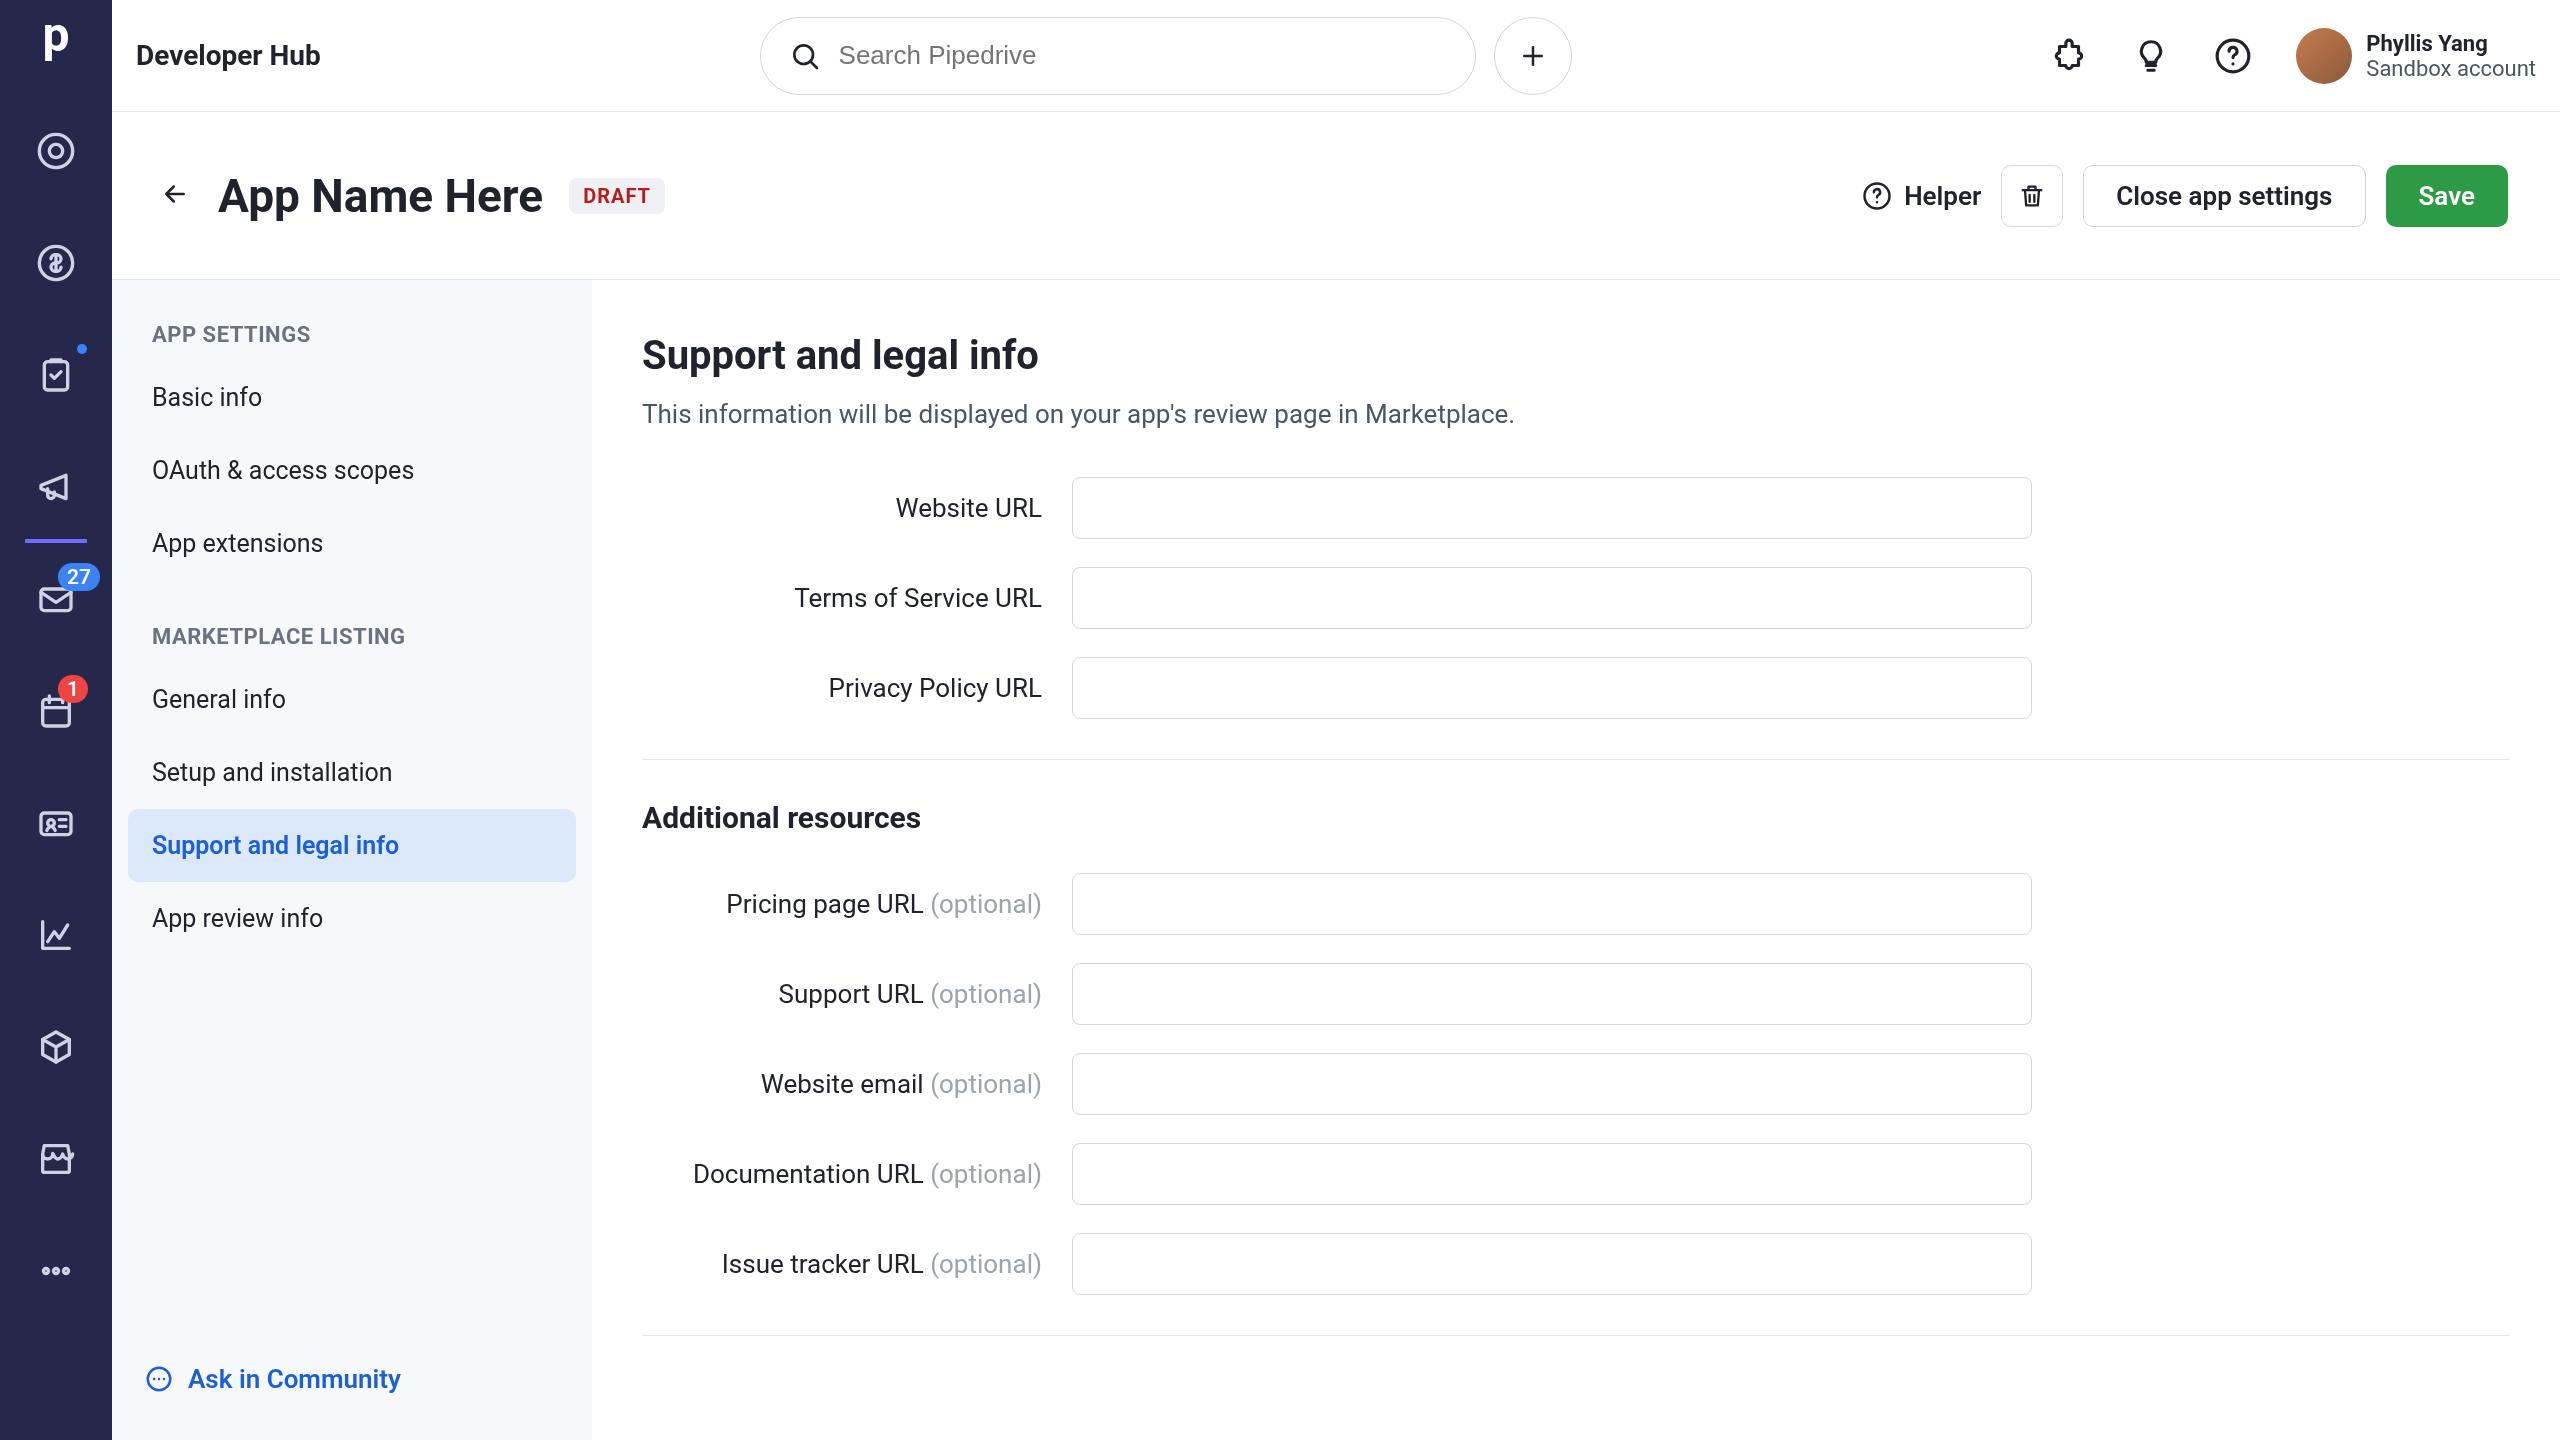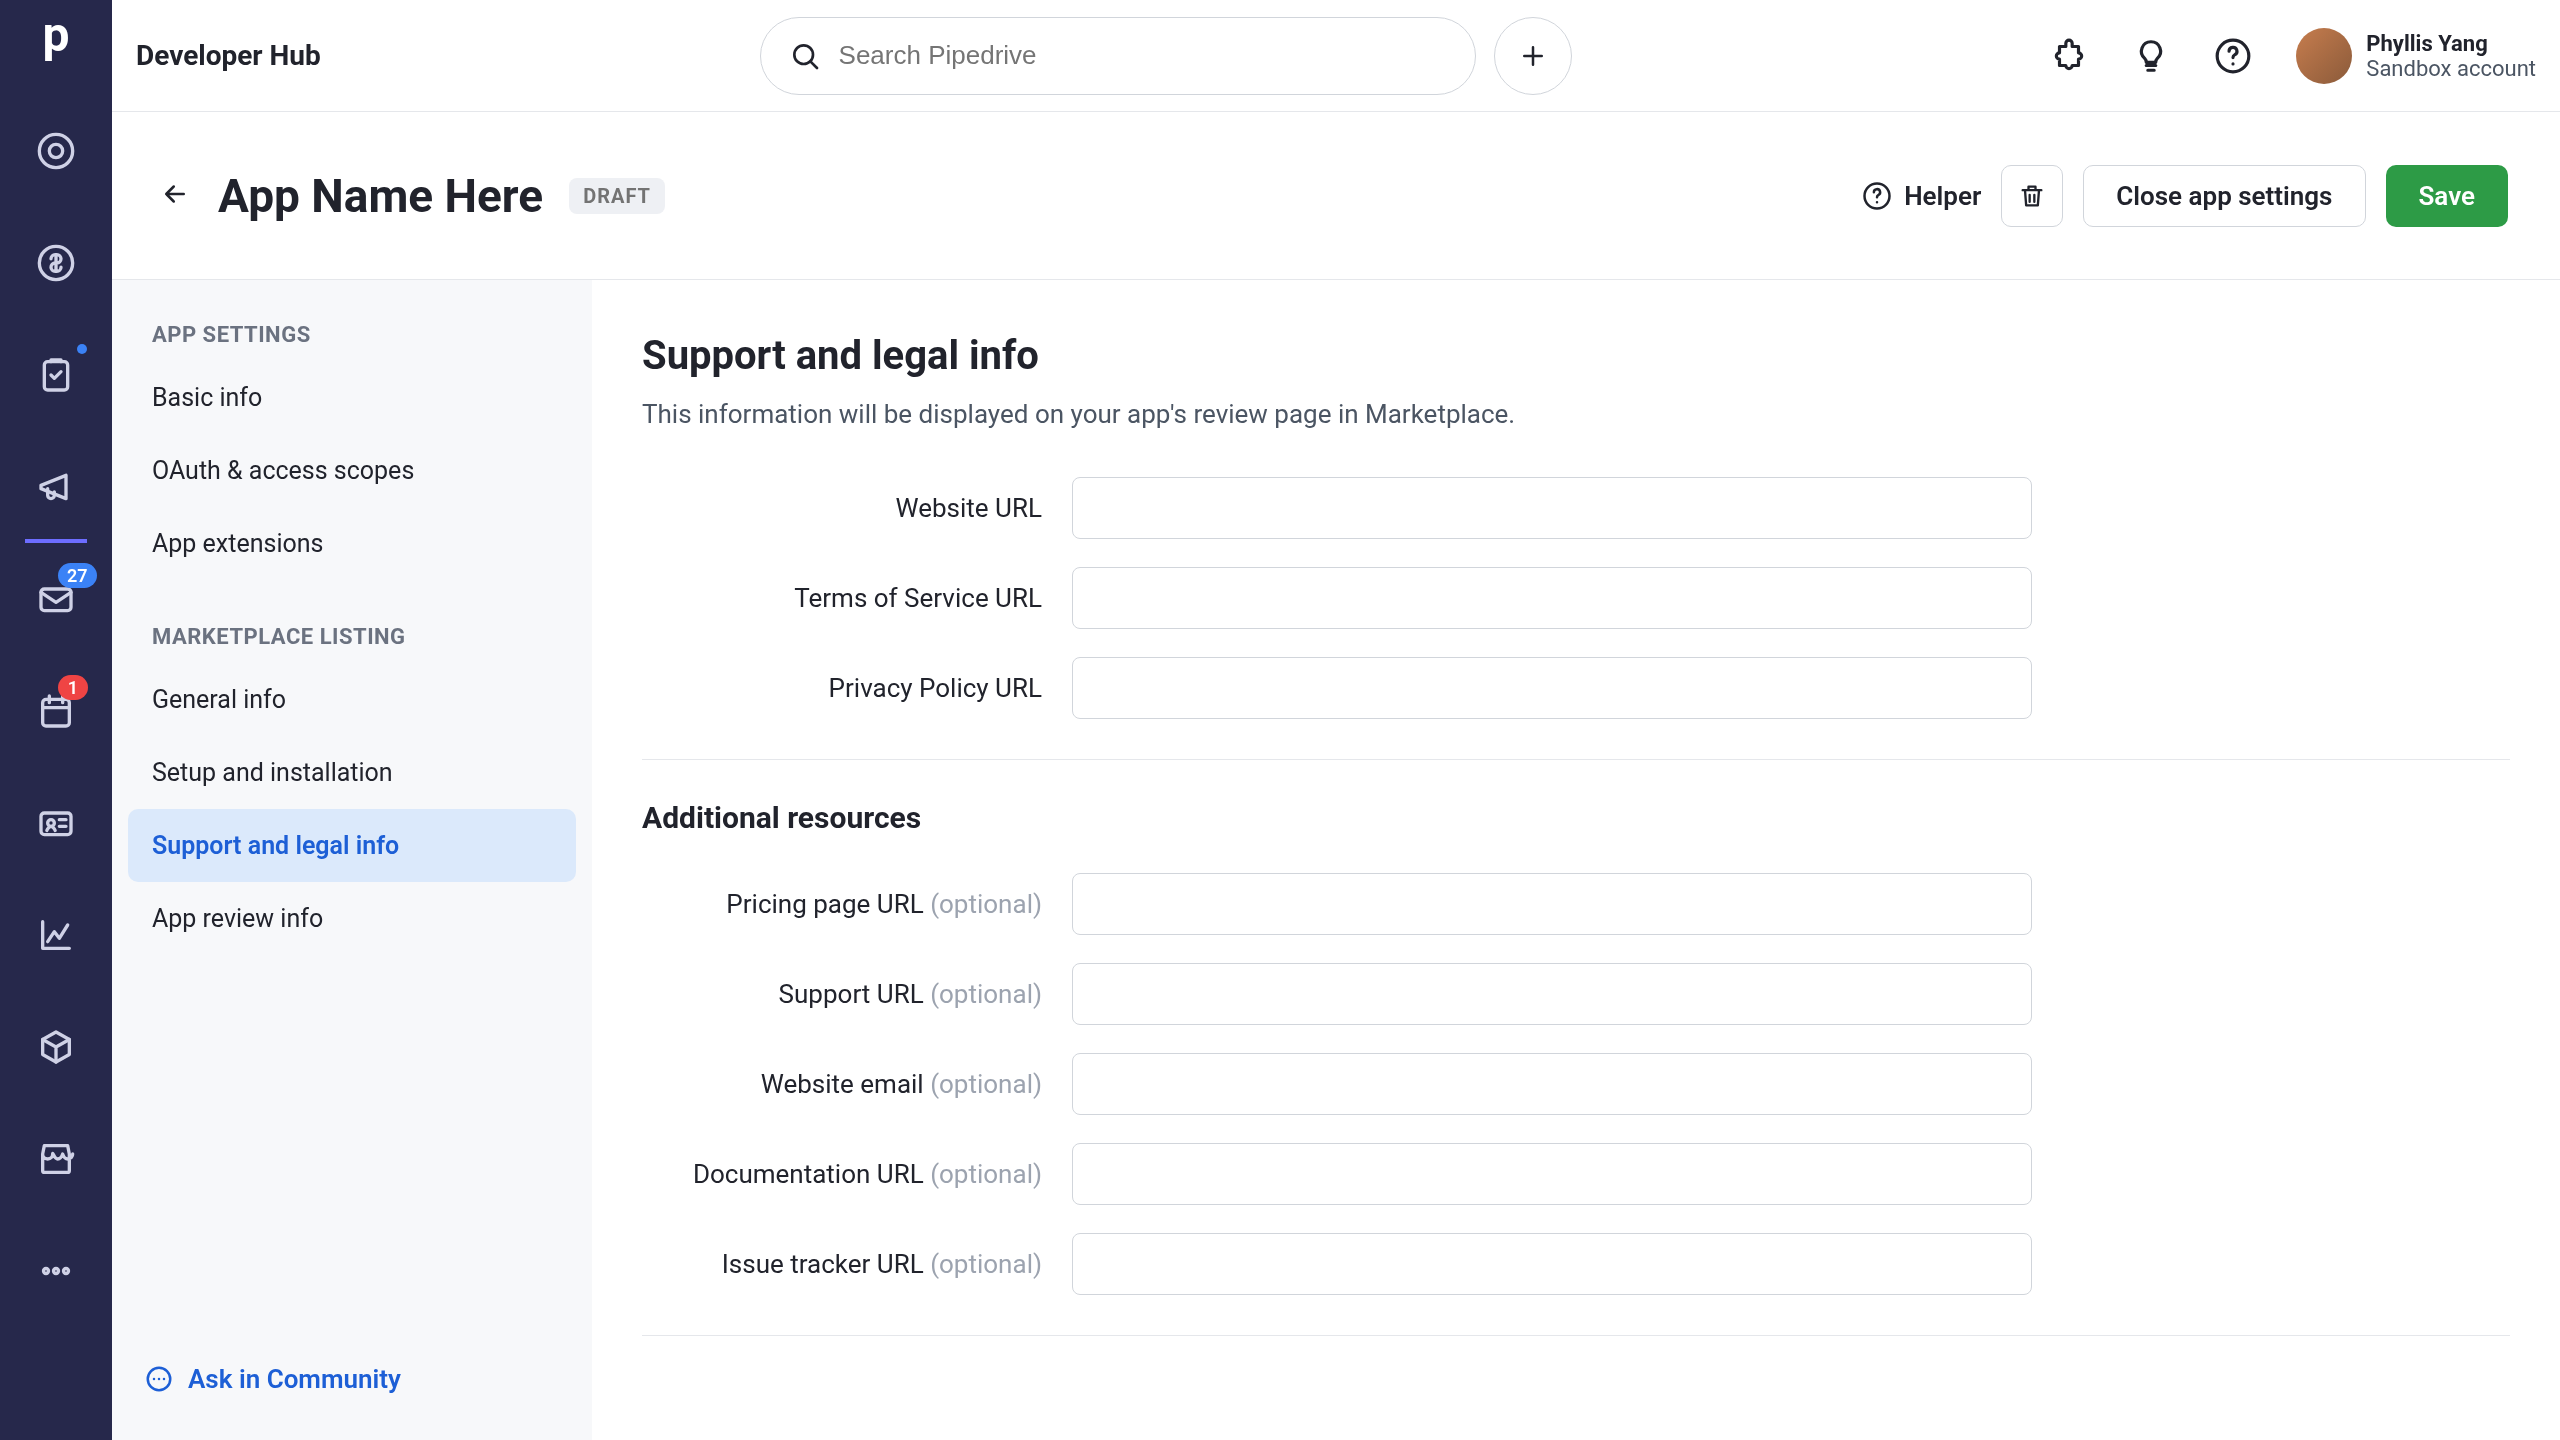--- a/index.html
+++ b/index.html
@@ -50,21 +50,21 @@
   height: 10px;
   background: #3b82f6;
   border-radius: 50%;
 }
 .nav-rail .rail-item .badge {
   position: absolute;
   top: 20px;
   left: 58px;
   background: #3b82f6;
   color: #fff;
-  font-size: 18px;
+  font-size: 21px;
   font-weight: 600;
   padding: 2px 9px;
   border-radius: 14px;
   min-width: 30px;
   text-align: center;
 }
 .nav-rail .rail-item .badge.red { background: #ef4444; }
 .nav-rail .rail-item.active-underline::after {
   content: "";
   position: absolute;
@@ -142,21 +142,21 @@
   align-items: center;
   padding: 0 52px 0 38px;
   border-bottom: 1px solid #e5e7eb;
 }
 .page-header .back-btn { cursor: pointer; padding: 10px; margin-right: 18px;}
 .page-header .back-btn svg { width: 30px; height: 30px; }
 .page-header .app-title { font-size: 46px; font-weight: 700; }
 .page-header .draft-badge {
   margin-left: 26px;
   background: #eef0f4;
-  color: #737373;
+  color: #b91c1c;
   font-size: 20px;
   font-weight: 700;
   letter-spacing: 1px;
   padding: 6px 14px;
   border-radius: 8px;
 }
 .page-header .actions { margin-left: auto; display: flex; align-items: center; gap: 20px; }
 .page-header .helper-link { display:flex; align-items:center; gap:12px; font-size: 26px; font-weight: 600; color: #21232c; cursor:pointer; }
 .page-header .helper-link svg { width: 30px; height: 30px; }
 .page-header .icon-square-btn {

